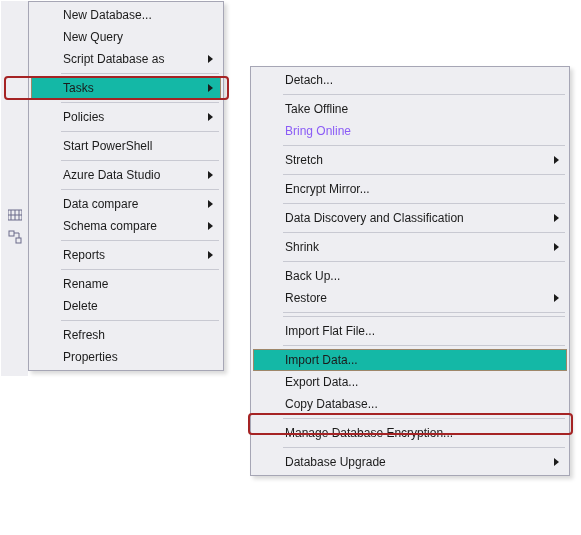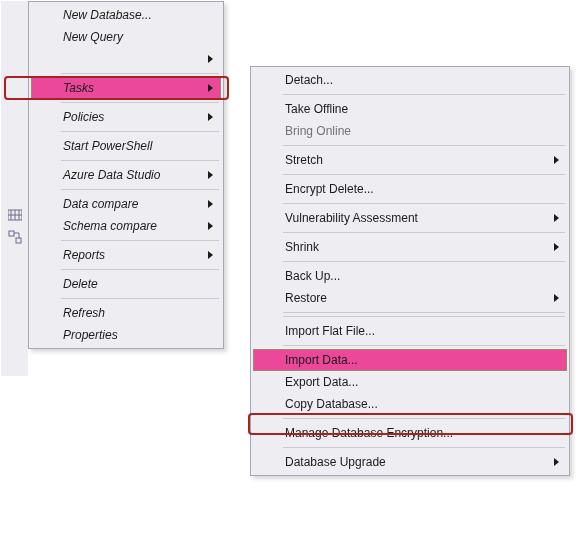--- a/index.html
+++ b/index.html
@@ -44,51 +44,51 @@
   .item {
     position: relative;
     display: flex;
     align-items: center;
     height: 22px;
     padding-left: 32px;
     padding-right: 22px;
     white-space: nowrap;
     color: #1b1b1b;
   }
-  .item.disabled { color: #737373; }
+  .item.disabled { color: #8b5cf6; }
   .item .arrow {
     position: absolute;
     right: 8px;
     top: 50%;
     transform: translateY(-50%);
     width: 0; height: 0;
     border-top: 4px solid transparent;
     border-bottom: 4px solid transparent;
     border-left: 5px solid #1b1b1b;
   }
   .sep {
     height: 1px;
     margin: 3px 2px 3px 30px;
     background: #c8c9d2;
   }
   .item.highlight {
-    background: #ec4899;
+    background: #14b8a6;
     border: 1px solid #9e876a;
     height: 22px;
     padding-left: 31px;
     padding-right: 21px;
   }
   .item.highlight .arrow { right: 7px; }
   .red-ring {
     position: absolute;
     border: 2px solid #a52324;
     border-radius: 4px;
     pointer-events: none;
   }
-  .menu1 { left: 28px; top: 1px; width: 196px; font-style: italic; }
+  .menu1 { left: 28px; top: 1px; width: 196px; }
   .menu2 { left: 250px; top: 66px; width: 320px; }
   .ring1 { left: 4px; top: 76px; width: 225px; height: 24px; }
   .ring2 { left: 248px; top: 413px; width: 325px; height: 22px; }
   svg { display: block; }
 </style>
 </head>
 <body>
 
 <div class="left-strip">
   <span class="strip-icon" style="top:207px">
@@ -113,20 +113,21 @@
 <div class="menu menu1">
   <div class="gutter"></div>
   <div class="menu-inner">
     <div class="item">
         <span>New Database...</span>
       </div>
     <div class="item">
         <span>New Query</span>
       </div>
     <div class="item">
+        <span>Script Database as</span>
         <span class="arrow"></span>
       </div>
     <div class="sep"></div>
     <div class="item highlight">
         <span>Tasks</span>
         <span class="arrow"></span>
       </div>
     <div class="sep"></div>
     <div class="item">
         <span>Policies</span>
@@ -149,20 +150,23 @@
     <div class="item">
         <span>Schema compare</span>
         <span class="arrow"></span>
       </div>
     <div class="sep"></div>
     <div class="item">
         <span>Reports</span>
         <span class="arrow"></span>
       </div>
     <div class="sep"></div>
+    <div class="item">
+        <span>Rename</span>
+      </div>
     <div class="item">
         <span>Delete</span>
       </div>
     <div class="sep"></div>
     <div class="item">
         <span>Refresh</span>
       </div>
     <div class="item">
         <span>Properties</span>
       </div>
@@ -184,25 +188,25 @@
     <div class="item disabled">
         <span>Bring Online</span>
       </div>
     <div class="sep"></div>
     <div class="item">
         <span>Stretch</span>
         <span class="arrow"></span>
       </div>
     <div class="sep"></div>
     <div class="item">
-        <span>Encrypt Delete...</span>
-      </div>
-    <div class="sep"></div>
-    <div class="item">
-        <span>Vulnerability Assessment</span>
+        <span>Encrypt Mirror...</span>
+      </div>
+    <div class="sep"></div>
+    <div class="item">
+        <span>Data Discovery and Classification</span>
         <span class="arrow"></span>
       </div>
     <div class="sep"></div>
     <div class="item">
         <span>Shrink</span>
         <span class="arrow"></span>
       </div>
     <div class="sep"></div>
     <div class="item">
         <span>Back Up...</span>

